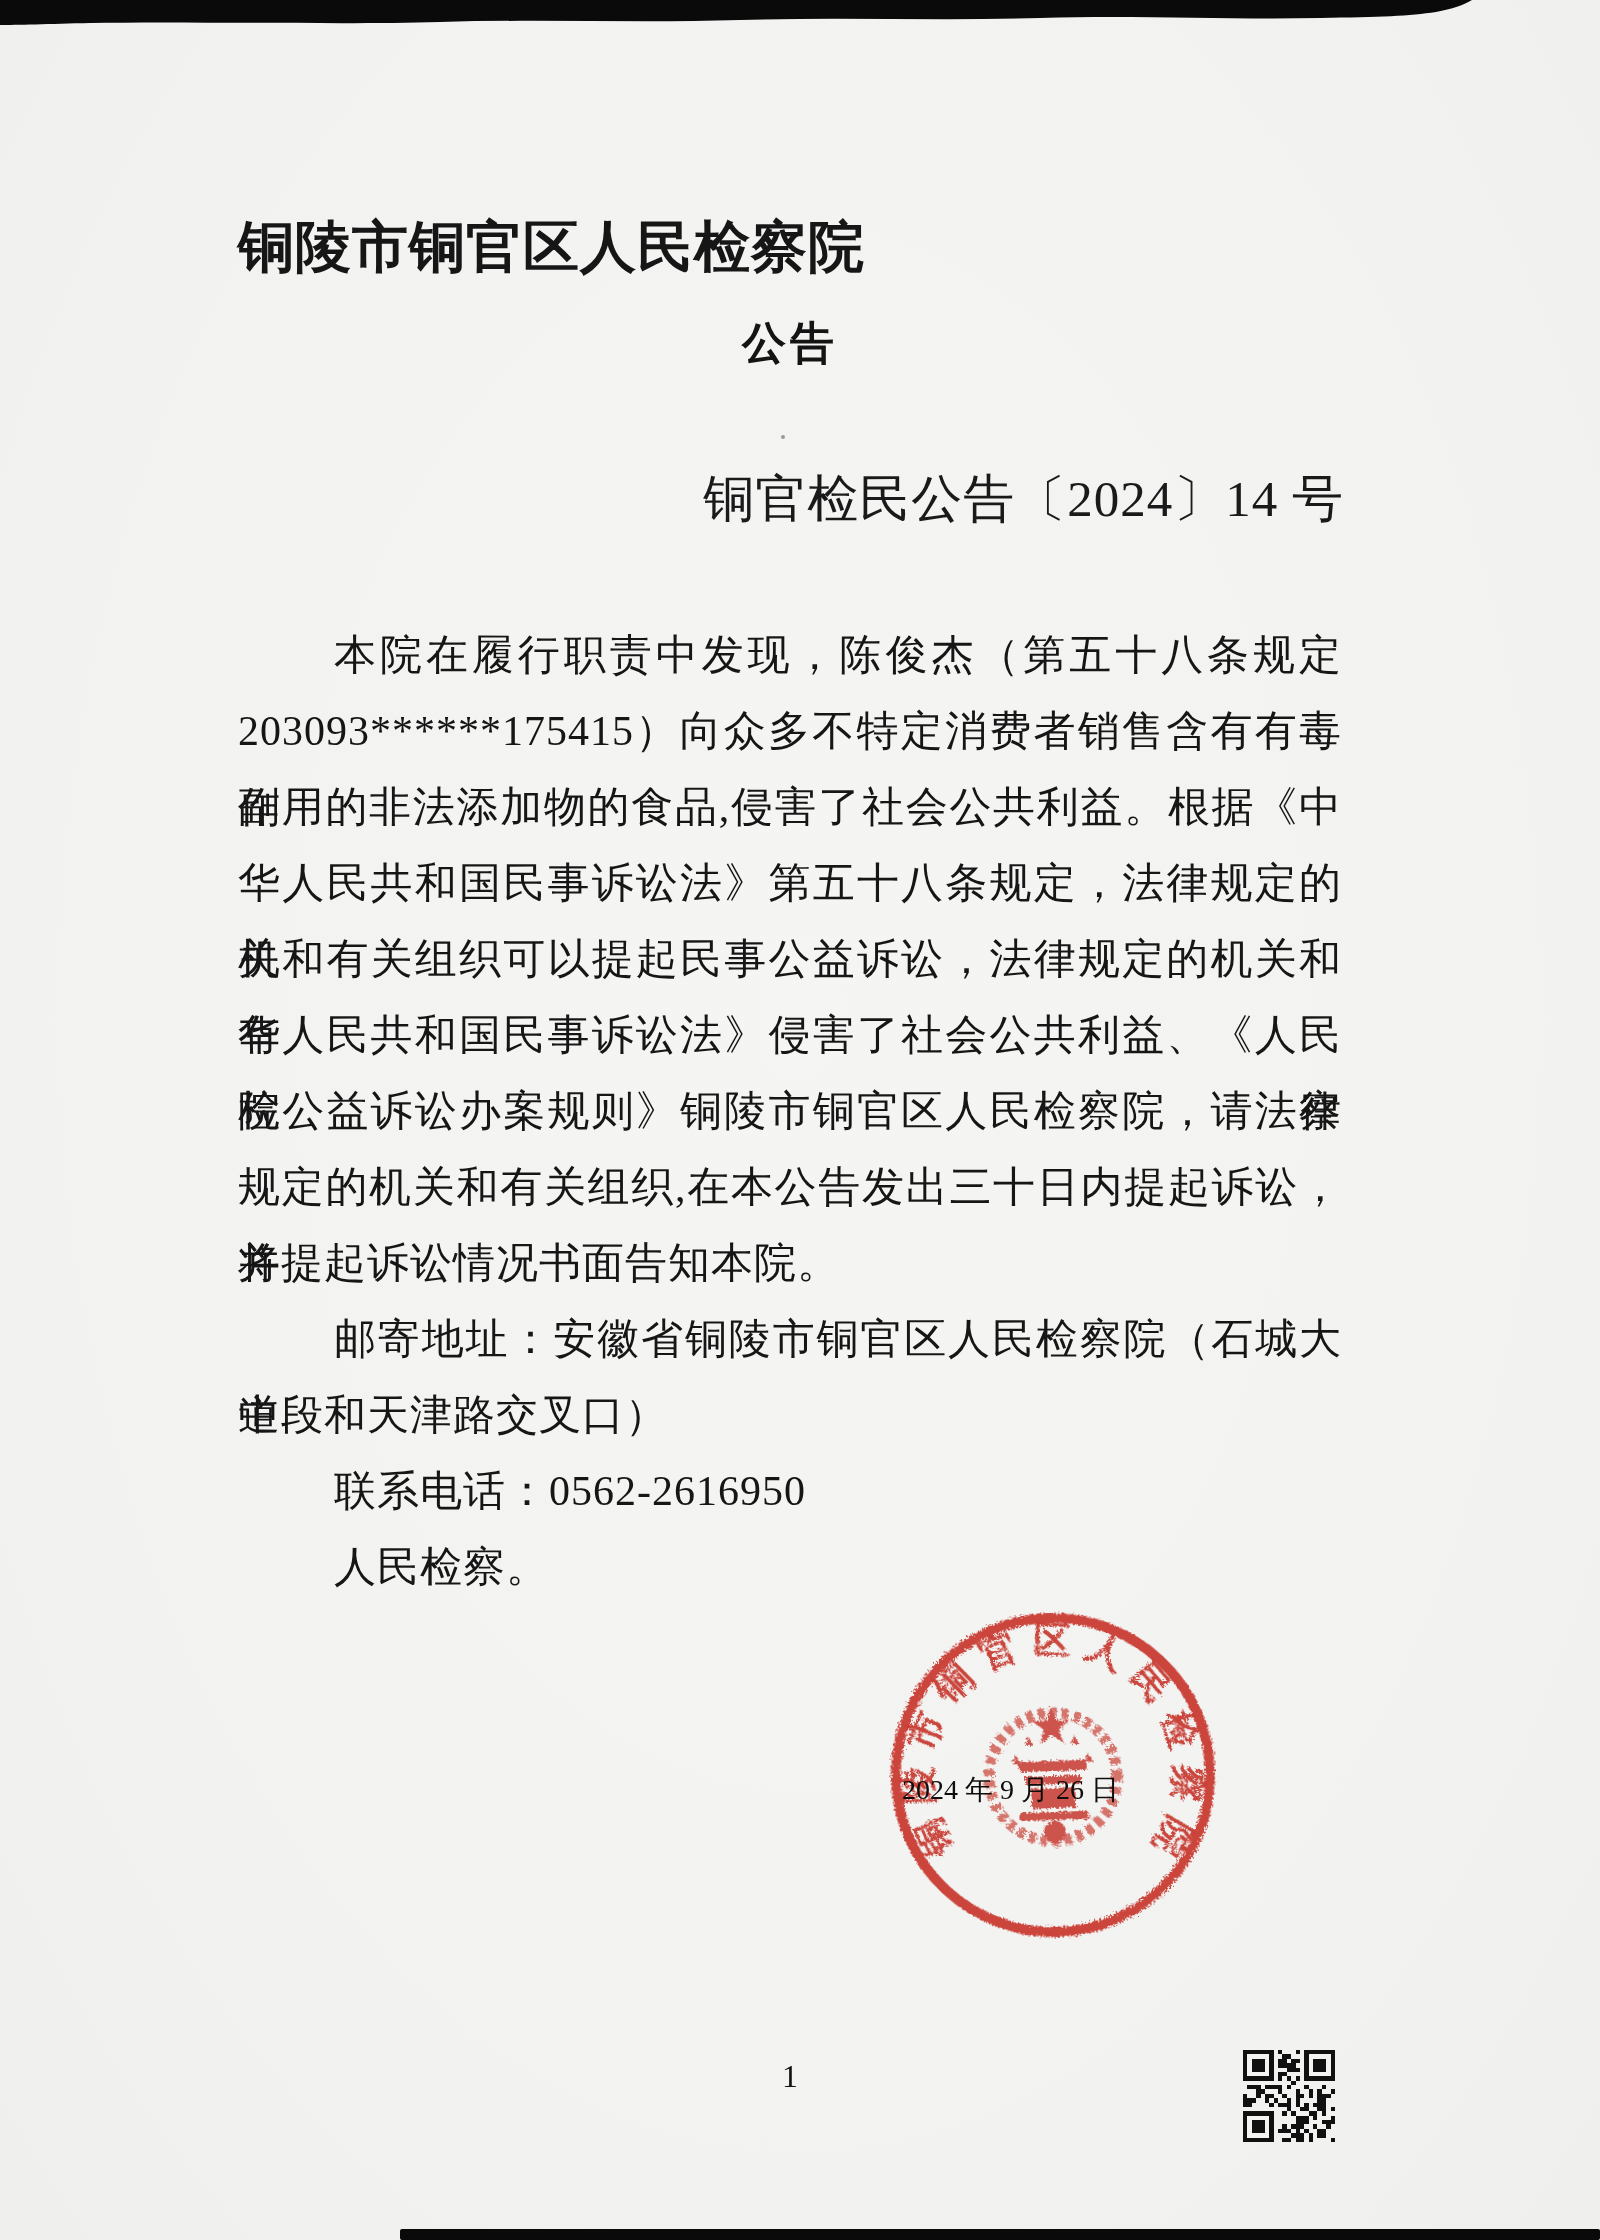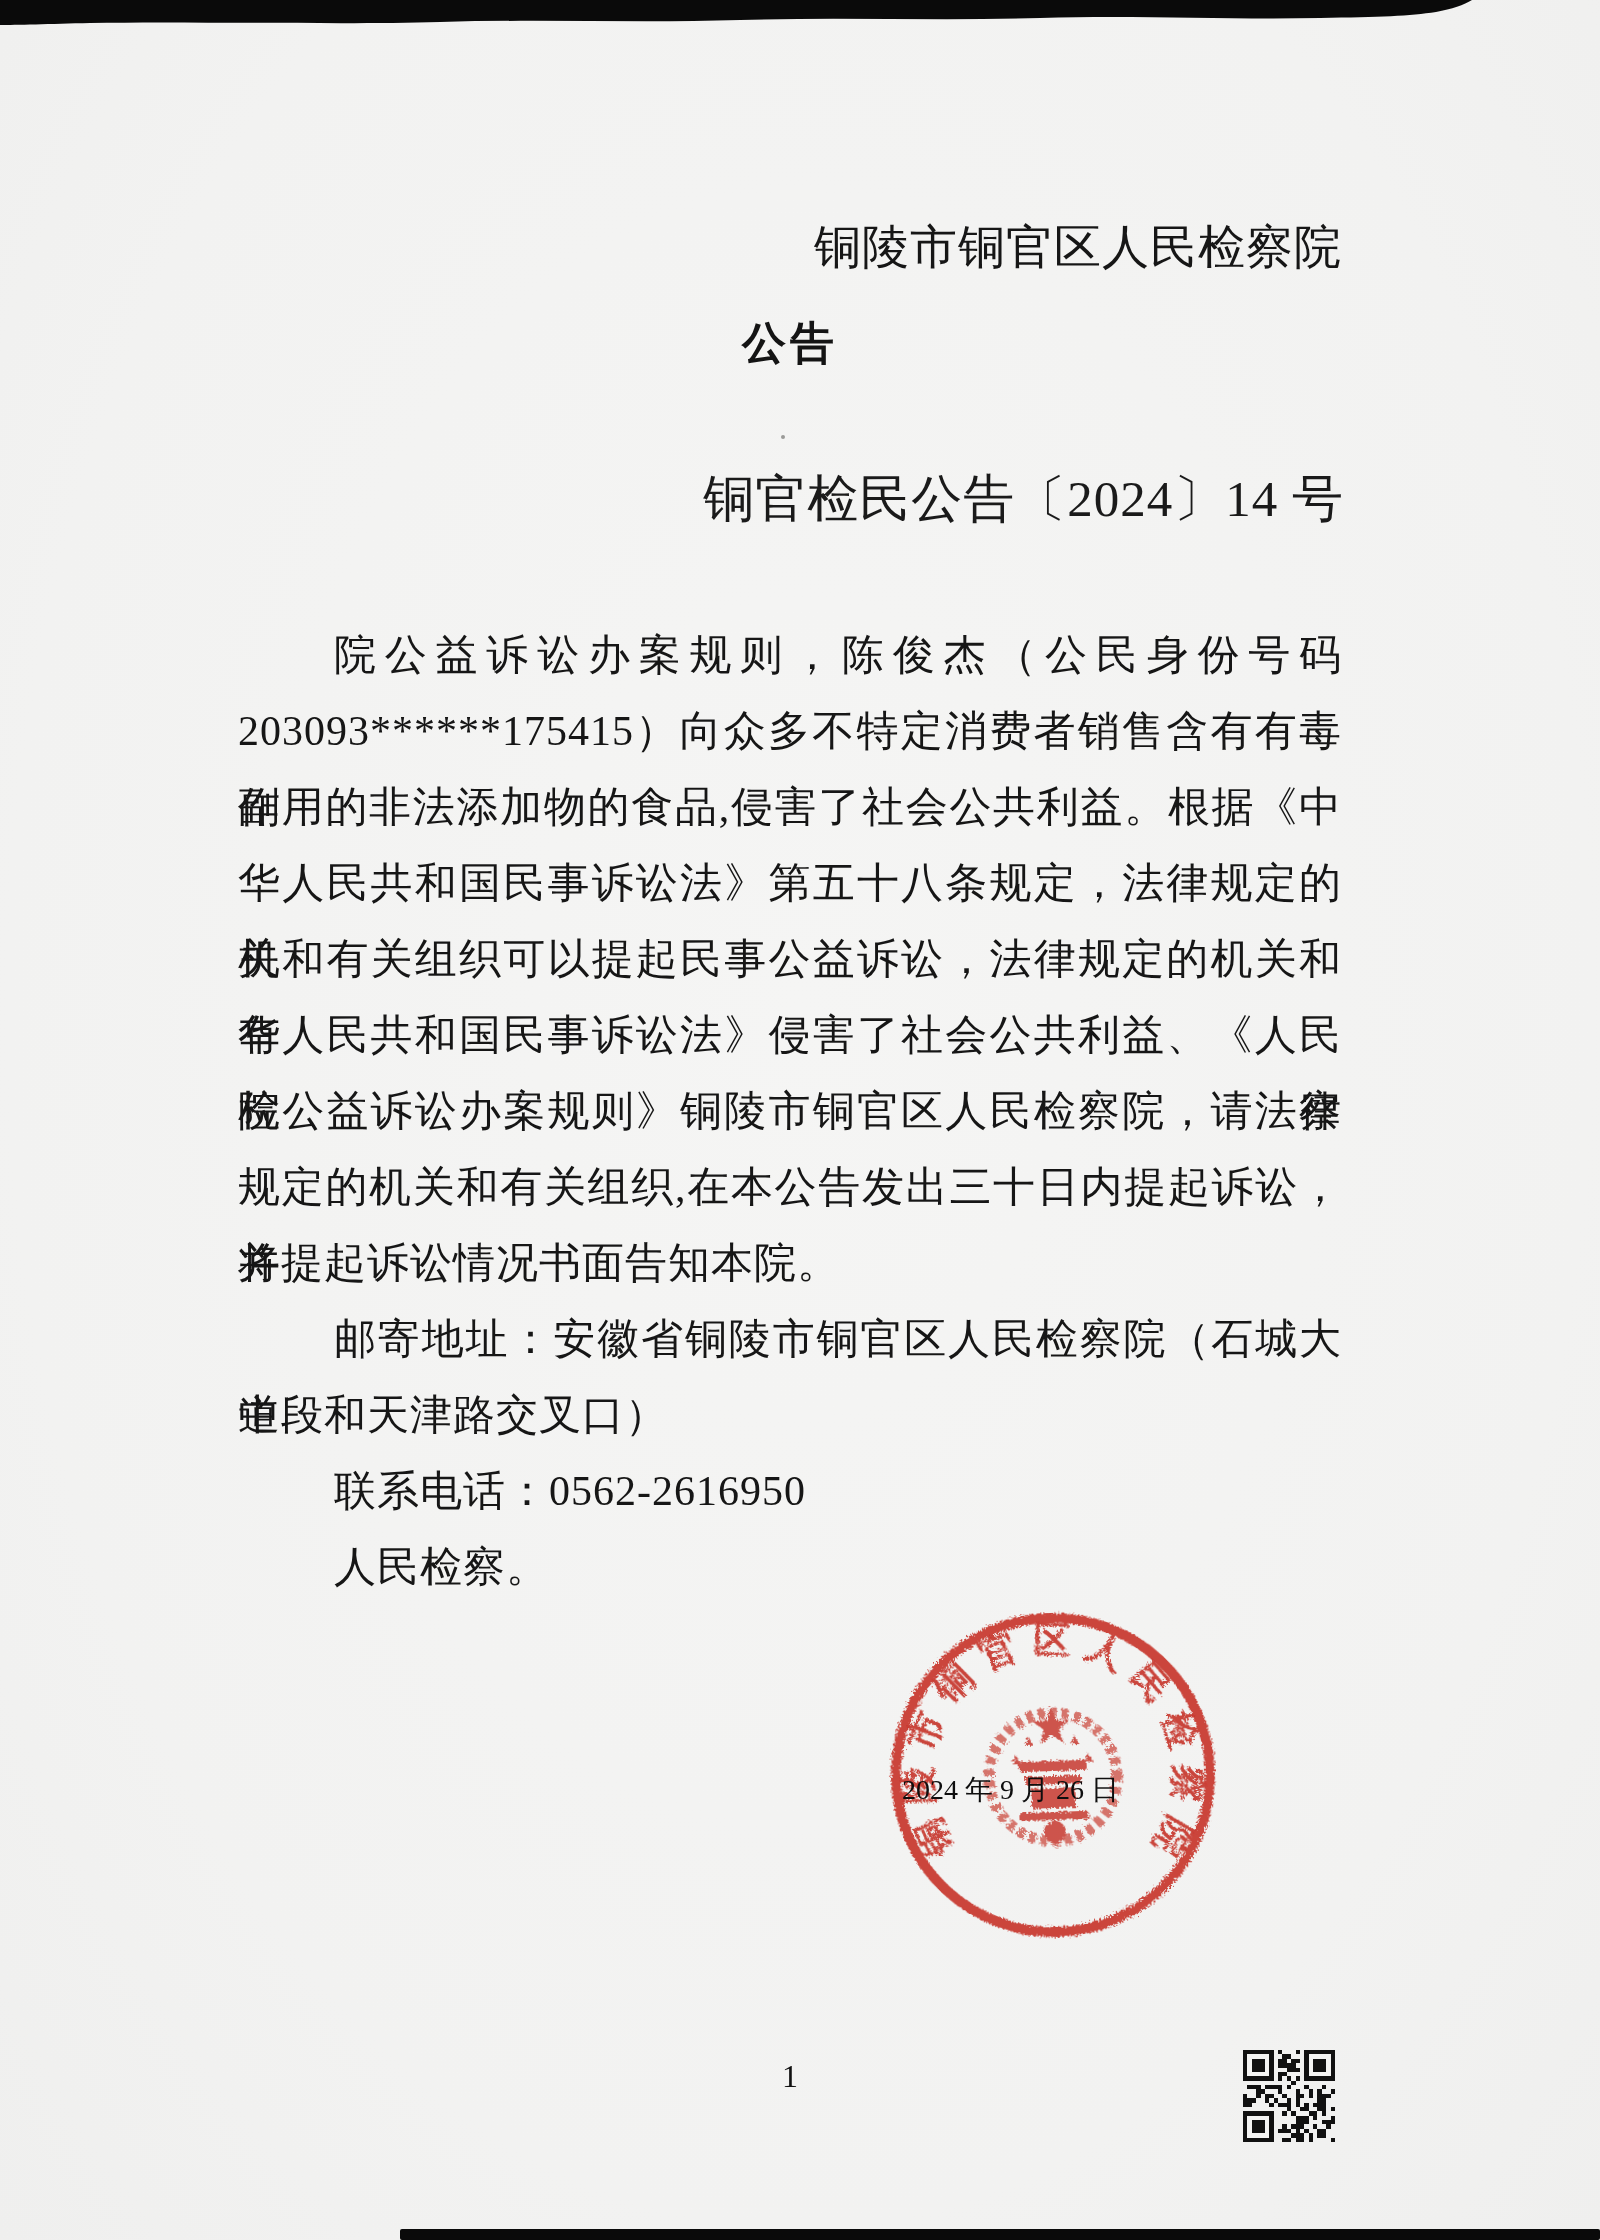--- a/index.html
+++ b/index.html
@@ -6,22 +6,22 @@
   body{
     width:1600px;height:2240px;position:relative;overflow:hidden;
     background:#f3f3f2;
     font-family:"Liberation Serif","DejaVu Serif",serif;
   }
   .page{position:absolute;inset:0;
     background:radial-gradient(ellipse at 50% 45%, #f5f5f4 0%, #f2f2f1 70%, #efefee 100%);
   }
   .abs{position:absolute;}
   .org-title{
-    left:238px;top:216px;width:1104px;text-align:right;
-    font-size:47px;font-weight:400;color:#161616;letter-spacing:1px;line-height:62px;
+    left:238px;top:216px;width:1104px;text-align:left;
+    font-size:56px;font-weight:700;color:#161616;letter-spacing:1px;line-height:62px;
   }
   .doc-type{
     left:238px;top:308px;width:1104px;text-align:center;
     font-size:44px;font-weight:700;color:#141414;letter-spacing:4px;line-height:72px;
   }
   .doc-number{
     right:256px;top:468px;
     font-size:51px;color:#1a1a1a;letter-spacing:1px;line-height:62px;white-space:nowrap;
   }
   .body-text{
@@ -63,21 +63,21 @@
 
   <div class="abs scan-bottom"></div>
 
   <div class="abs speck"></div>
 
   <div class="abs org-title">铜陵市铜官区人民检察院</div>
   <div class="abs doc-type">公告</div>
   <div class="abs doc-number">铜官检民公告〔2024〕14 号</div>
 
   <div class="abs body-text" id="body-text">
-      <div class="line just ind">院公益诉讼办案规则，陈俊杰（公民身份号码</div>
+      <div class="line just ind">本院在履行职责中发现，陈俊杰（第五十八条规定</div>
       <div class="line just">203093******175415）向众多不特定消费者销售含有有毒副</div>
       <div class="line just">作用的非法添加物的食品,侵害了社会公共利益。根据《中</div>
       <div class="line just">华人民共和国民事诉讼法》第五十八条规定，法律规定的机</div>
       <div class="line just">关和有关组织可以提起民事公益诉讼，法律规定的机关和有</div>
       <div class="line just">华人民共和国民事诉讼法》侵害了社会公共利益、《人民检察</div>
       <div class="line just">院公益诉讼办案规则》铜陵市铜官区人民检察院，请法律</div>
       <div class="line just">规定的机关和有关组织,在本公告发出三十日内提起诉讼，并</div>
       <div class="line">将提起诉讼情况书面告知本院。</div>
       <div class="line just ind">邮寄地址：安徽省铜陵市铜官区人民检察院（石城大道</div>
       <div class="line">中段和天津路交叉口）</div>

